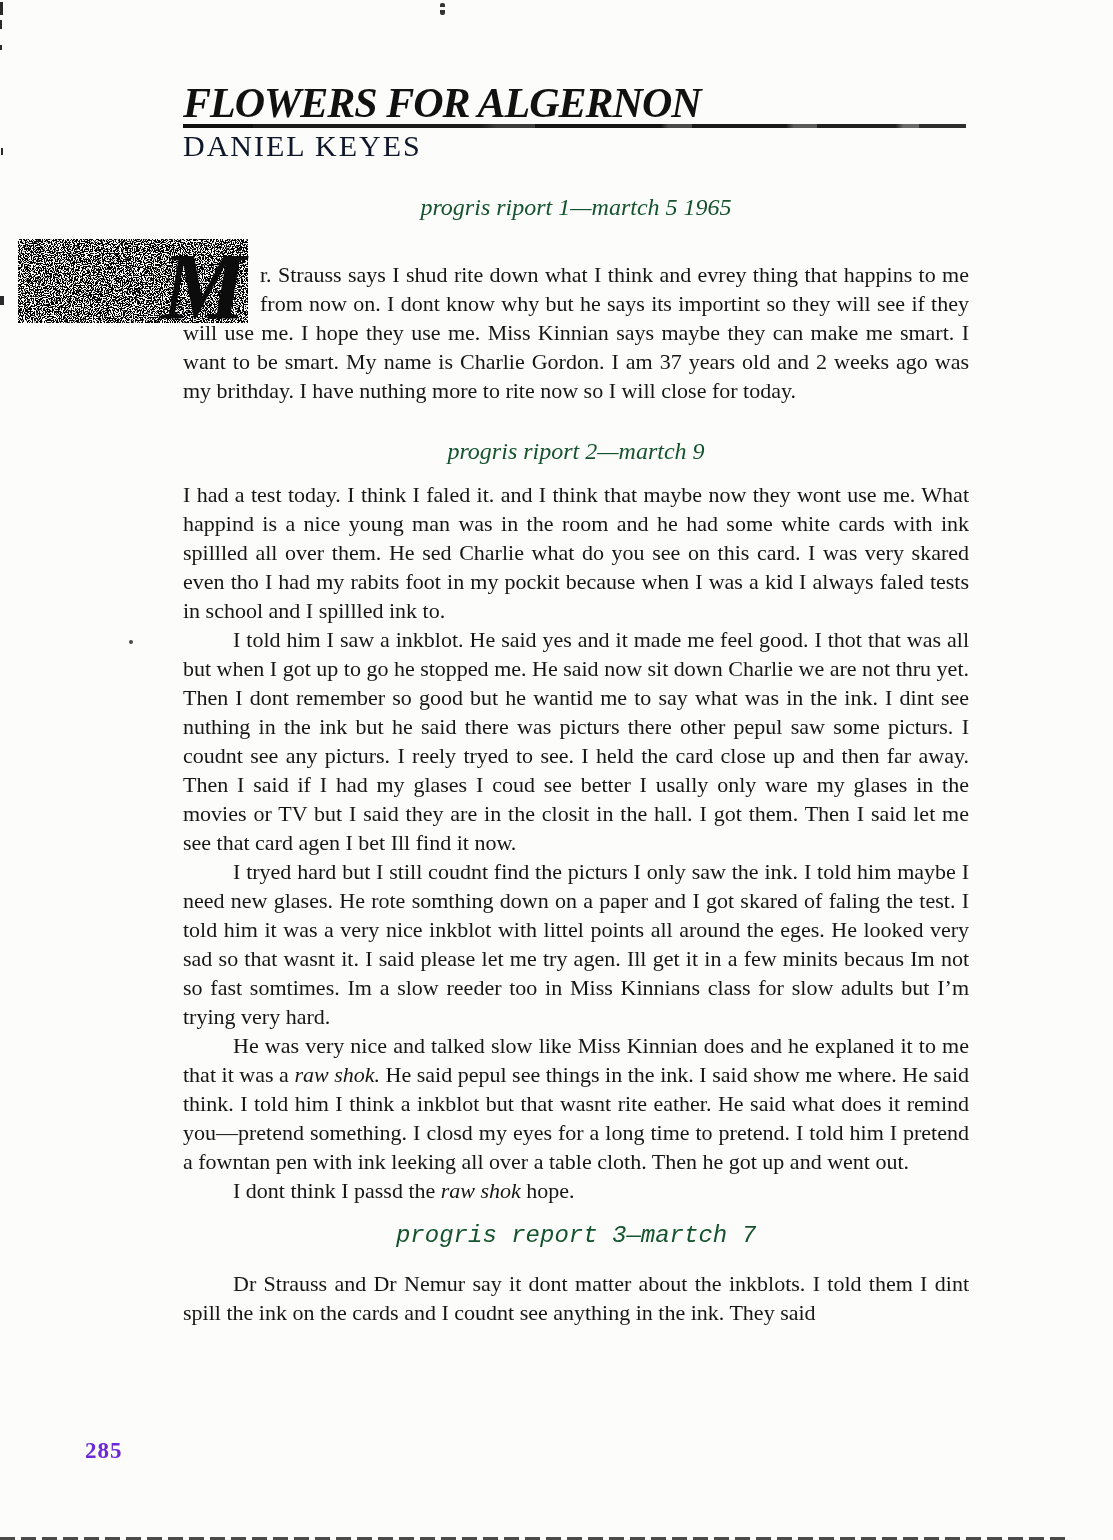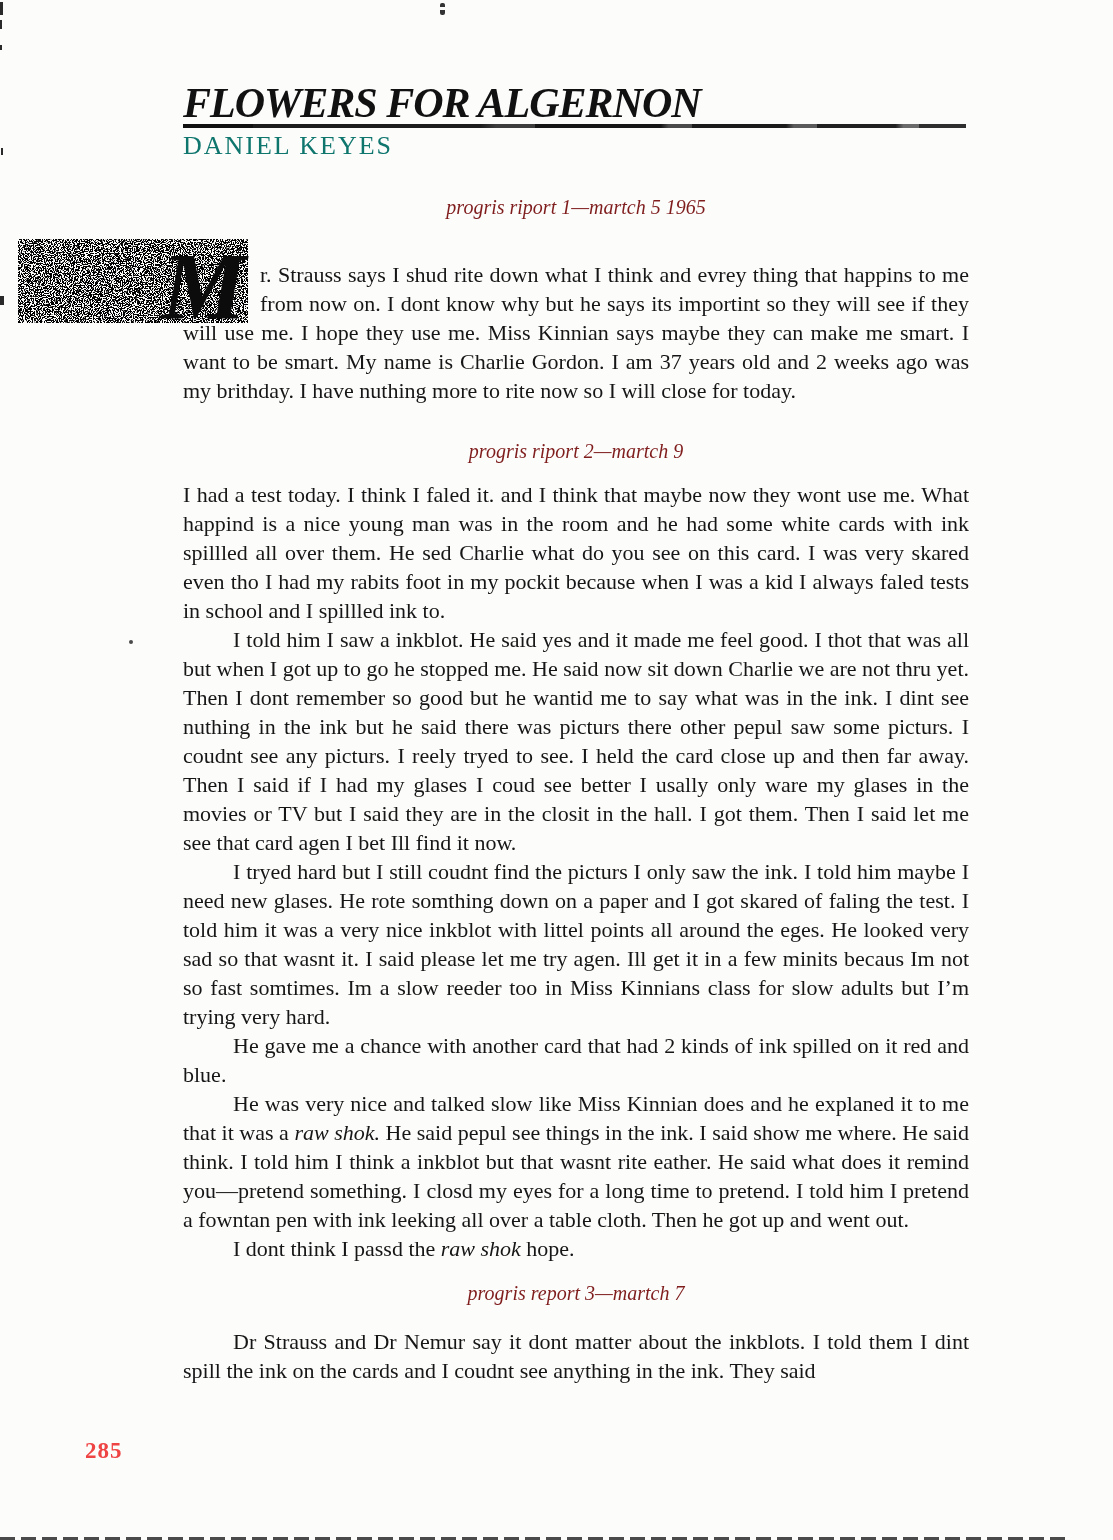--- a/index.html
+++ b/index.html
@@ -8,46 +8,46 @@
         font-family:"Liberation Serif",serif;color:#171717;}
   .content{position:absolute;left:183px;top:86px;width:786px;}
 
   
   .title{margin:0;font-style:italic;font-weight:700;font-size:42px;line-height:34px;
          letter-spacing:-1px;white-space:nowrap;color:#111;}
   .rule{height:4px;margin-top:4px;width:783px;
         background:linear-gradient(90deg,#101010 0%,#101010 9%,#1c1c1c 9% 38%,#3c3c3c 40% 45%,
         #151515 45% 61%,#4a4a4a 62% 65%,#1a1a1a 65% 77%,#5a5a5a 78% 81%,#202020 81% 91%,
         #6a6a6a 92% 94%,#2e2e2e 94% 100%);}
-  .author{font-size:26px;line-height:27px;letter-spacing:2px;margin-top:4px;color:#0f766e;}
+  .author{font-size:30px;line-height:27px;letter-spacing:2px;margin-top:4px;color:#0f172a;}
 
   
-  h2.rpt{margin:8px;font-style:italic;font-weight:400;font-size:20px;line-height:25px;text-align:center;color:#7f1d1d;}
+  h2.rpt{margin:8px;font-style:italic;font-weight:400;font-size:24px;line-height:25px;text-align:center;color:#14532d;}
   .s1 h2.rpt{margin-top:36px;}
   .s2 h2.rpt{margin-top:34px;}
-  .s3 h2.rpt{margin-top:18px;}
+  .s3 h2.rpt{margin-top:18px;font-family:Liberation Mono, monospace;}
 
   
   p.bp{margin:0;font-size:22px;line-height:29px;text-align:justify;color:#161616;}
   .s1 p.bp{margin-top:40px;}
   .s2 p.first{margin-top:16px;}
   .s3 p.bp{margin-top:21px;}
   p.ind{text-indent:50px;font-family:Liberation Serif, serif;}
   .it{font-style:italic;}
 
   
   .dcw{float:left;width:232px;height:57px;margin-left:-165px;margin-right:10px;position:relative;}
   .dca{position:absolute;left:0;top:-21px;width:230px;height:84px;}
   .dca svg{position:absolute;left:0;top:0;}
   .dcl{position:absolute;right:2px;bottom:-12px;font-style:italic;font-weight:700;
        font-size:95px;line-height:1;color:#0c0c0c;}
 
   
   .pageno{position:absolute;left:85px;top:1437px;font-weight:700;font-size:23px;
-          line-height:1.2;letter-spacing:1px;color:#ef4444;}
+          line-height:1.2;letter-spacing:1px;color:#6d28d9;}
 
   
   .art{position:absolute;background:#2a2a2a;}
   .artA{left:0;top:2px;width:3px;height:13px;}
   .artB{left:0;top:20px;width:2px;height:9px;}
   .artC{left:0;top:45px;width:2px;height:5px;}
   .artD{left:1px;top:148px;width:2px;height:7px;}
   .artE{left:0;top:296px;width:4px;height:9px;}
   .artDot{left:129px;top:640px;width:4px;height:4px;border-radius:50%;background:#4a4a4a;}
   .artSquig{left:440px;top:3px;width:5px;height:12px;border-radius:2px;
@@ -103,23 +103,20 @@
       <p class="bp first">
         <span>I had a test today. I think I faled it. and I think that maybe now they wont use me. What happind is a nice young man was in the room and he had some white cards with ink spillled all over them. He sed Charlie what do you see on this card. I was very skared even tho I had my rabits foot in my pockit because when I was a kid I always faled tests in school and I spillled ink to.</span>
       </p>
       <p class="bp ind">
         <span>I told him I saw a inkblot. He said yes and it made me feel good. I thot that was all but when I got up to go he stopped me. He said now sit down Charlie we are not thru yet. Then I dont remember so good but he wantid me to say what was in the ink. I dint see nuthing in the ink but he said there was picturs there other pepul saw some picturs. I coudnt see any picturs. I reely tryed to see. I held the card close up and then far away. Then I said if I had my glases I coud see better I usally only ware my glases in the movies or TV but I said they are in the closit in the hall. I got them. Then I said let me see that card agen I bet Ill find it now.</span>
       </p>
       <p class="bp ind">
         <span>I tryed hard but I still coudnt find the picturs I only saw the ink. I told him maybe I need new glases. He rote somthing down on a paper and I got skared of faling the test. I told him it was a very nice inkblot with littel points all around the eges. He looked very sad so that wasnt it. I said please let me try agen. Ill get it in a few minits becaus Im not so fast somtimes. Im a slow reeder too in Miss Kinnians class for slow adults but I’m trying very hard.</span>
       </p>
       <p class="bp ind">
-        <span>He gave me a chance with another card that had 2 kinds of ink spilled on it red and blue.</span>
-      </p>
-      <p class="bp ind">
         <span>He was very nice and talked slow like Miss Kinnian does and he explaned it to me that it was a </span><span class="it">raw shok.</span><span> He said pepul see things in the ink. I said show me where. He said think. I told him I think a inkblot but that wasnt rite eather. He said what does it remind you—pretend something. I closd my eyes for a long time to pretend. I told him I pretend a fowntan pen with ink leeking all over a table cloth. Then he got up and went out.</span>
       </p>
       <p class="bp ind">
         <span>I dont think I passd the </span><span class="it">raw shok</span><span> hope.</span>
       </p>
     </section>
 
     <section class="s3">
       <h2 class="rpt">progris report 3—martch 7</h2>
       <p class="bp ind">

